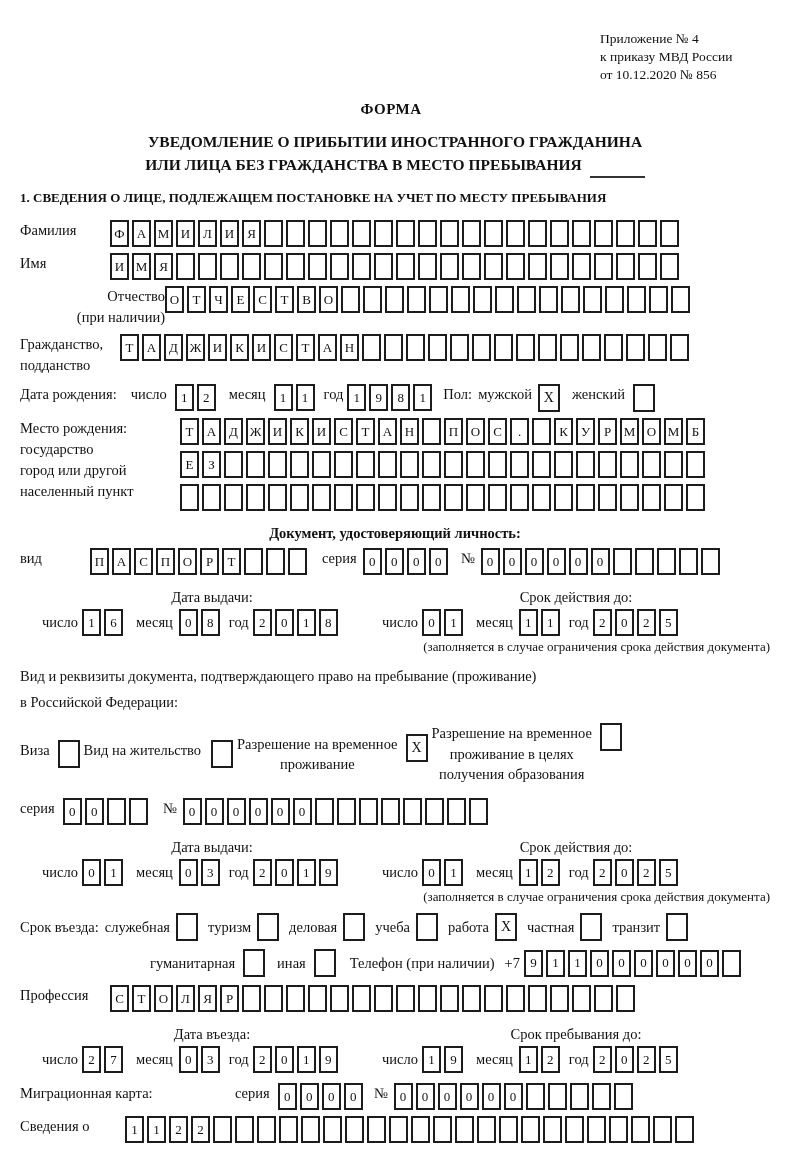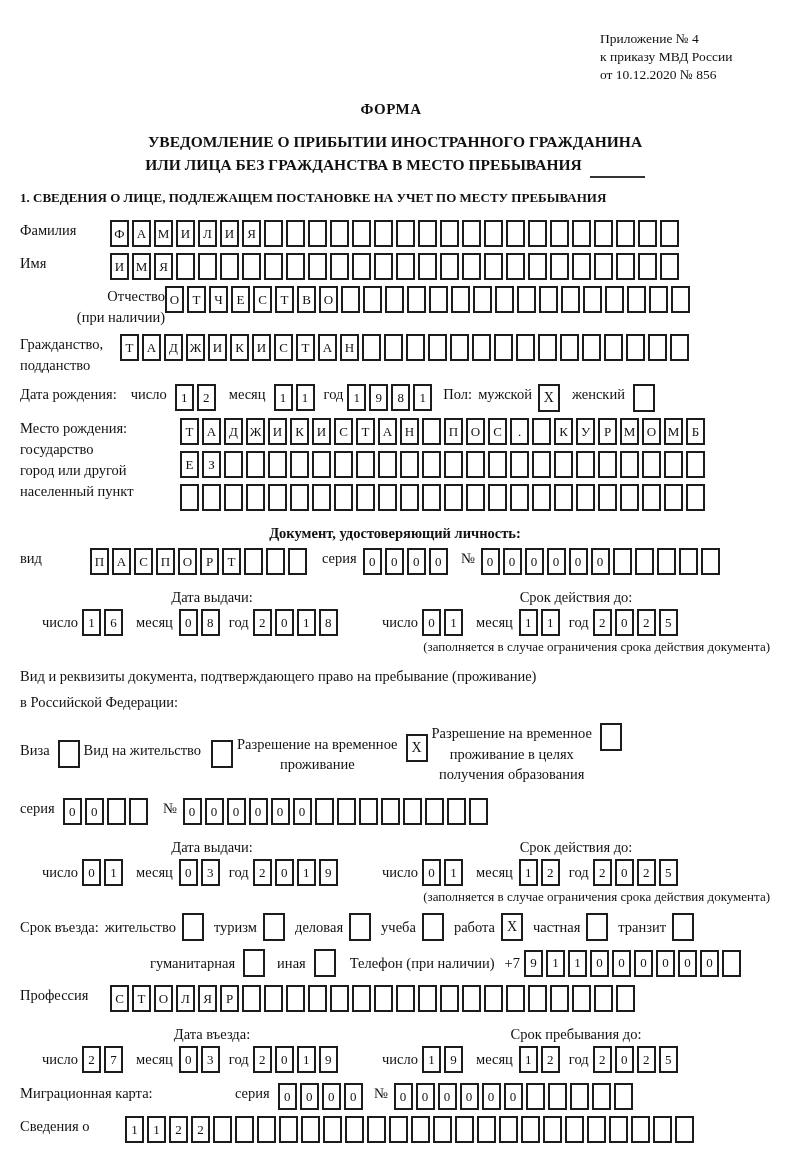--- a/index.html
+++ b/index.html
@@ -508,21 +508,21 @@
             <span class="cell">5</span>
           </span>
       </div>
     </div>
   </div>
   <div class="vnote">(заполняется в случае ограничения срока действия документа)</div>
 
   <div class="popts">
     <span class="lbl mr6">Срок въезда:</span>
     <span class="popt mr10">
-      <span class="lbl mr6">жительство</span>
+      <span class="lbl mr6">служебная</span>
       <span class="checkbox"></span>
     </span>
     <span class="popt mr10">
       <span class="lbl mr6">туризм</span>
       <span class="checkbox"></span>
     </span>
     <span class="popt mr10">
       <span class="lbl mr6">деловая</span>
       <span class="checkbox"></span>
     </span>

